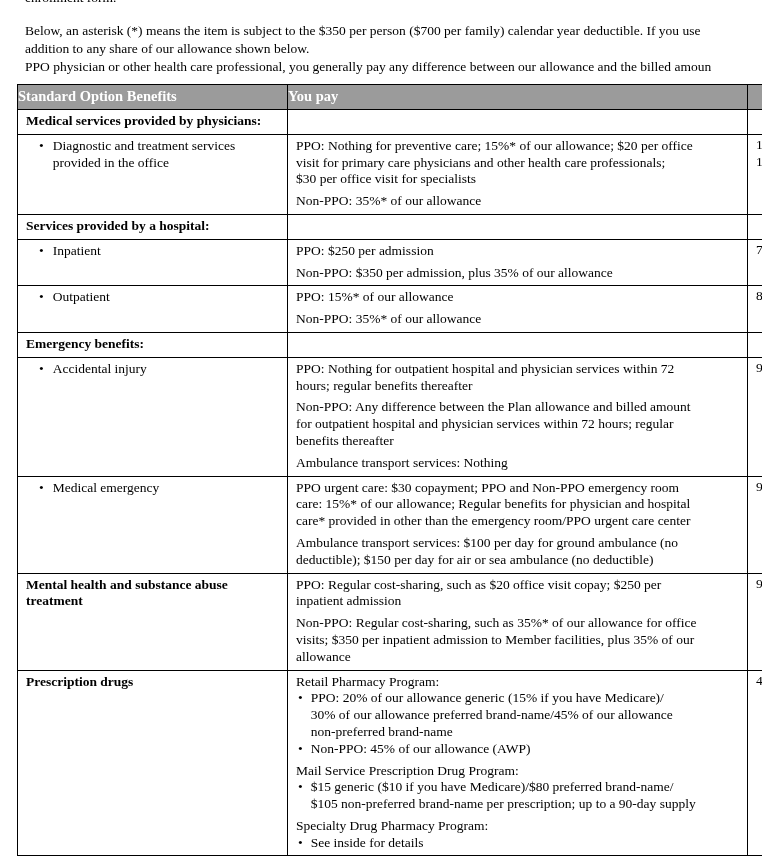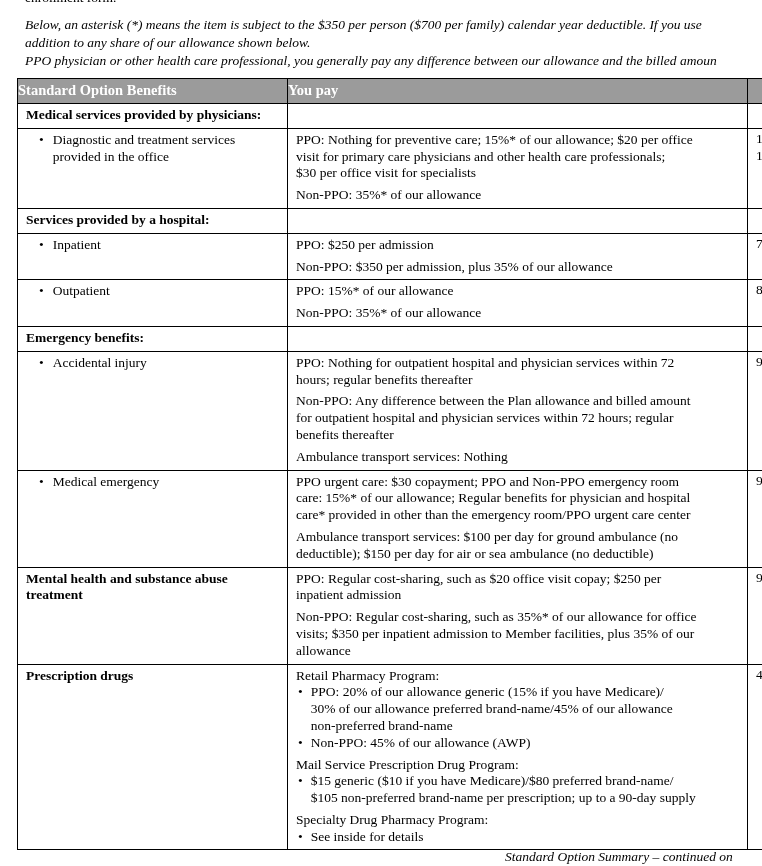--- a/index.html
+++ b/index.html
@@ -11,21 +11,21 @@
   body{
     width:762px;height:866px;overflow:hidden;position:relative;
     background:#ffffff;color:#000;
     font-family:"Liberation Serif","DejaVu Serif",serif;
     font-size:13.5px;
   }
   
   .topclip{height:7px;overflow:hidden;margin-left:25px;}
   .topclip .topline{margin-top:-10px;white-space:nowrap;}
 
-  .intro{margin:9px 0 0 25px;line-height:18px;font-style:italic;}
+  .intro{margin:15px 0 0 25px;line-height:18px;}
   .introline{white-space:nowrap;}
 
   table.benefits{
     border-collapse:collapse;table-layout:fixed;
     margin:8px 0 0 17px;width:1010px;
   }
   table.benefits th, table.benefits td{
     border:1px solid var(--border);
     vertical-align:top;text-align:left;
   }
@@ -207,15 +207,14 @@
             <div class="li">
               <span class="dot2">•</span>
               <span class="pre">See inside for details</span>
             </div>
           </td>
           <td class="c3 pre">4</td>
         </tr>
       </tbody>
   </table>
 
-  <div class="footer">Standard Option Summary – continued on</div>
 
 </div>
 
 </body></html>

